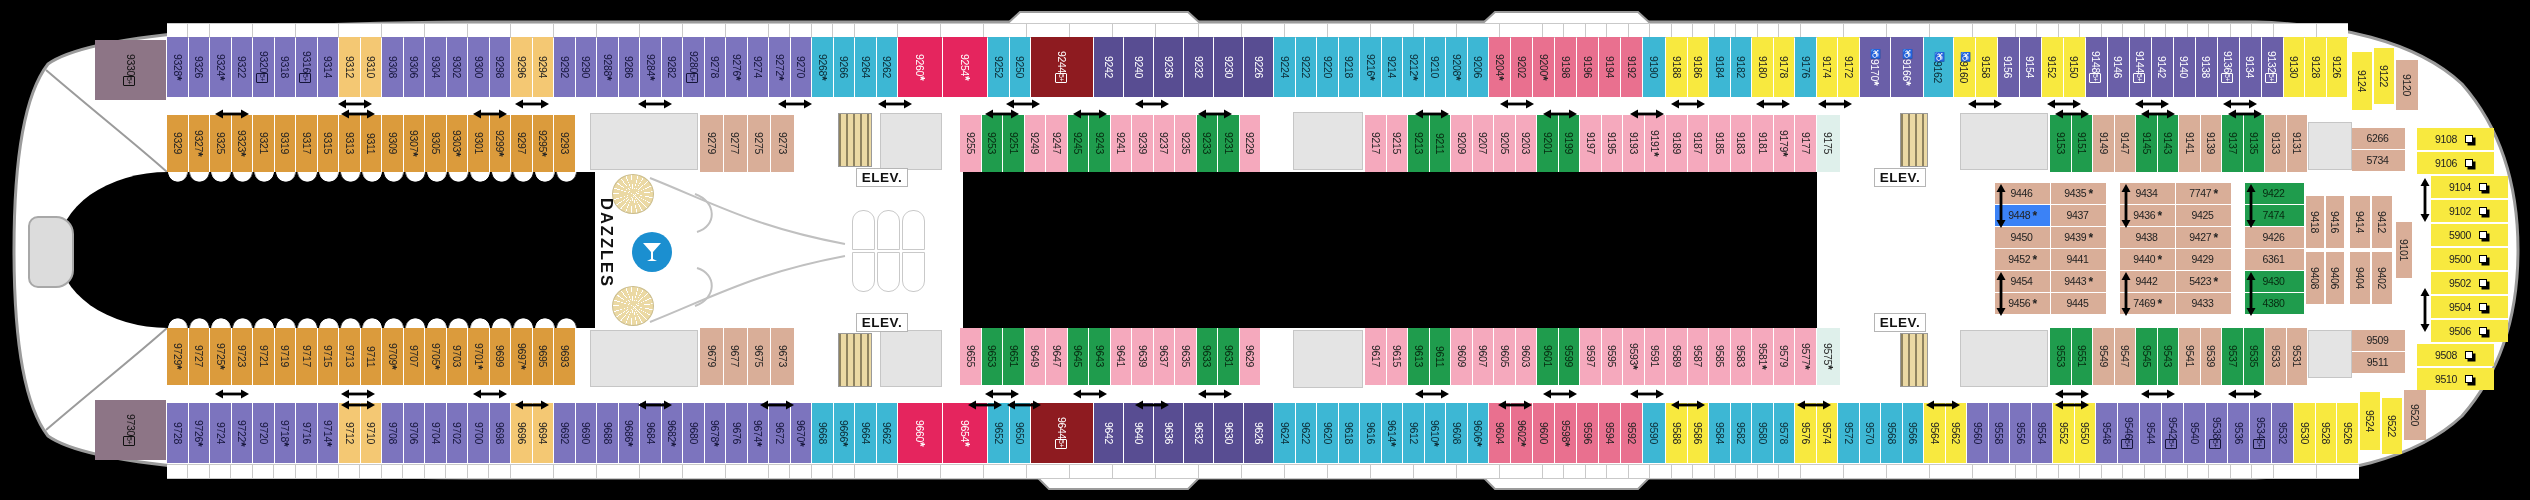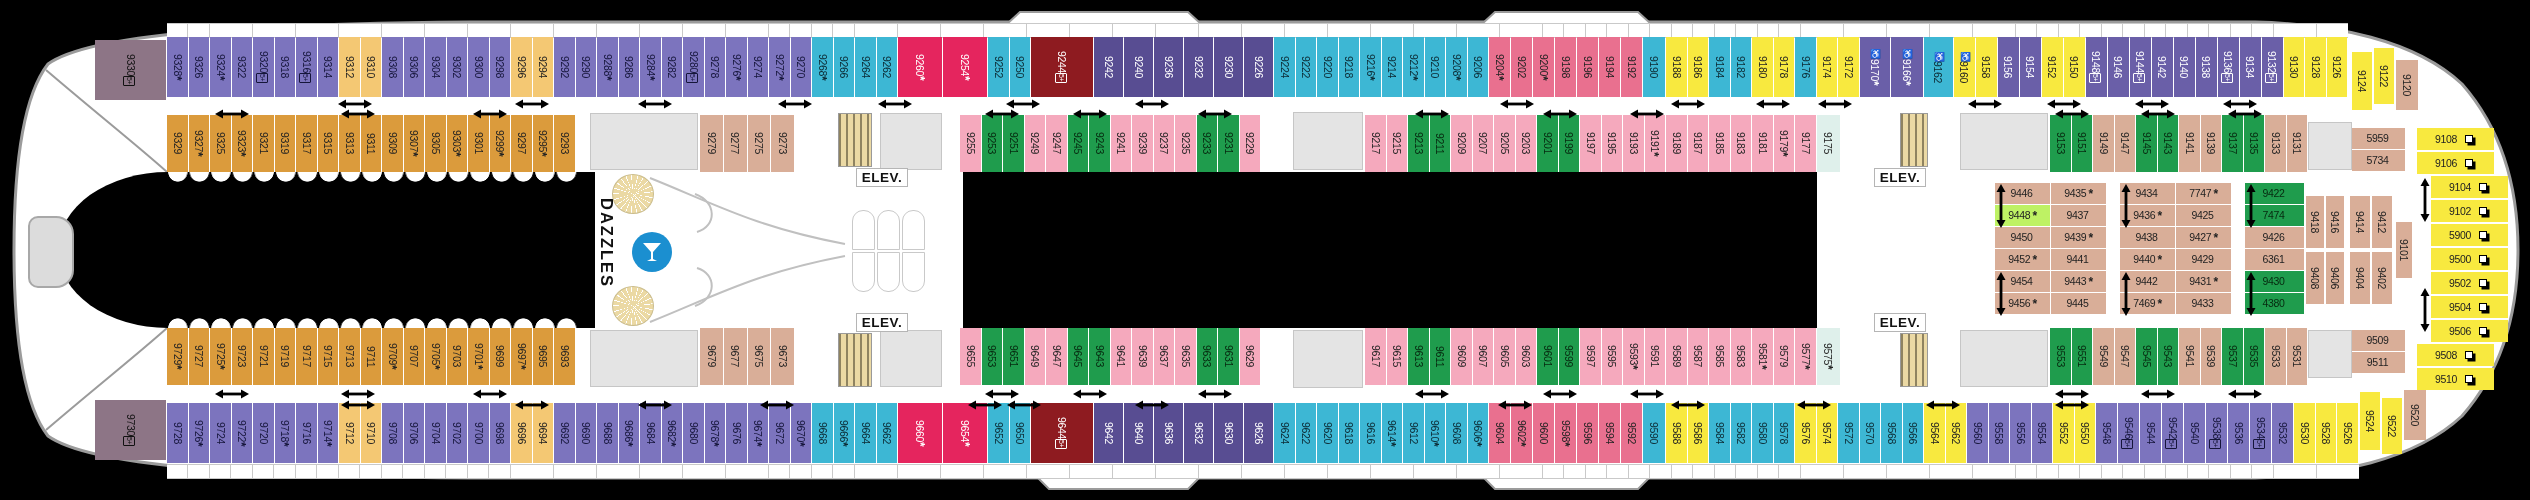--- a/index.html
+++ b/index.html
@@ -1168,21 +1168,21 @@
     <div class="cab ver" style="left: 2337px; top: 403px; width: 20.5px; height: 60px; background: rgb(248, 233, 63); color: rgb(34, 34, 34);">
       <span class="num">9526</span>
     </div>
     <div class="cab hor" style="left: 1995px; top: 183px; width: 55px; height: 21px; background: rgb(217, 174, 152); color: rgb(34, 34, 34);">
       <span class="num">9446</span>
     </div>
     <div class="cab hor" style="left: 2051px; top: 183px; width: 55px; height: 21px; background: rgb(217, 174, 152); color: rgb(34, 34, 34);">
       <span class="num">9435</span>
       <span class="st">*</span>
     </div>
-    <div class="cab hor" style="left: 1995px; top: 205px; width: 55px; height: 21px; background: #bef264; color: rgb(34, 34, 34);">
+    <div class="cab hor" style="left: 1995px; top: 205px; width: 55px; height: 21px; background: #3b82f6; color: rgb(34, 34, 34);">
       <span class="num">9448</span>
       <span class="st">*</span>
     </div>
     <div class="cab hor" style="left: 2051px; top: 205px; width: 55px; height: 21px; background: rgb(217, 174, 152); color: rgb(34, 34, 34);">
       <span class="num">9437</span>
     </div>
     <div class="cab hor" style="left: 1995px; top: 227px; width: 55px; height: 21px; background: rgb(217, 174, 152); color: rgb(34, 34, 34);">
       <span class="num">9450</span>
     </div>
     <div class="cab hor" style="left: 2051px; top: 227px; width: 55px; height: 21px; background: rgb(217, 174, 152); color: rgb(34, 34, 34);">
@@ -1235,21 +1235,21 @@
       <span class="num">9440</span>
       <span class="st">*</span>
     </div>
     <div class="cab hor" style="left: 2176px; top: 249px; width: 55px; height: 21px; background: rgb(217, 174, 152); color: rgb(34, 34, 34);">
       <span class="num">9429</span>
     </div>
     <div class="cab hor" style="left: 2120px; top: 271px; width: 55px; height: 21px; background: rgb(217, 174, 152); color: rgb(34, 34, 34);">
       <span class="num">9442</span>
     </div>
     <div class="cab hor" style="left: 2176px; top: 271px; width: 55px; height: 21px; background: rgb(217, 174, 152); color: rgb(34, 34, 34);">
-      <span class="num">9431</span>
+      <span class="num">5423</span>
       <span class="st">*</span>
     </div>
     <div class="cab hor" style="left: 2120px; top: 293px; width: 55px; height: 21px; background: rgb(217, 174, 152); color: rgb(34, 34, 34);">
       <span class="num">7469</span>
       <span class="st">*</span>
     </div>
     <div class="cab hor" style="left: 2176px; top: 293px; width: 55px; height: 21px; background: rgb(217, 174, 152); color: rgb(34, 34, 34);">
       <span class="num">9433</span>
     </div>
     <div class="cab hor" style="left: 2245px; top: 183px; width: 59px; height: 21px; background: rgb(31, 156, 77); color: rgb(6, 41, 15);">
@@ -1334,21 +1334,21 @@
     <div class="cab ver" style="left: 2360px; top: 392px; width: 20px; height: 58px; background: rgb(248, 233, 63); color: rgb(34, 34, 34);">
       <span class="num">9524</span>
     </div>
     <div class="cab ver" style="left: 2382px; top: 398px; width: 20px; height: 56px; background: rgb(248, 233, 63); color: rgb(34, 34, 34);">
       <span class="num">9522</span>
     </div>
     <div class="cab ver" style="left: 2404px; top: 390px; width: 22px; height: 50px; background: rgb(217, 174, 152); color: rgb(34, 34, 34);">
       <span class="num">9520</span>
     </div>
     <div class="cab hor" style="left: 2352px; top: 128px; width: 53px; height: 21px; background: rgb(217, 174, 152); color: rgb(34, 34, 34);">
-      <span class="num">5959</span>
+      <span class="num">6266</span>
     </div>
     <div class="cab hor" style="left: 2352px; top: 150px; width: 53px; height: 21px; background: rgb(217, 174, 152); color: rgb(34, 34, 34);">
       <span class="num">5734</span>
     </div>
     <div class="cab hor" style="left: 2352px; top: 330px; width: 53px; height: 21px; background: rgb(217, 174, 152); color: rgb(34, 34, 34);">
       <span class="num">9509</span>
     </div>
     <div class="cab hor" style="left: 2352px; top: 352px; width: 53px; height: 21px; background: rgb(217, 174, 152); color: rgb(34, 34, 34);">
       <span class="num">9511</span>
     </div>

